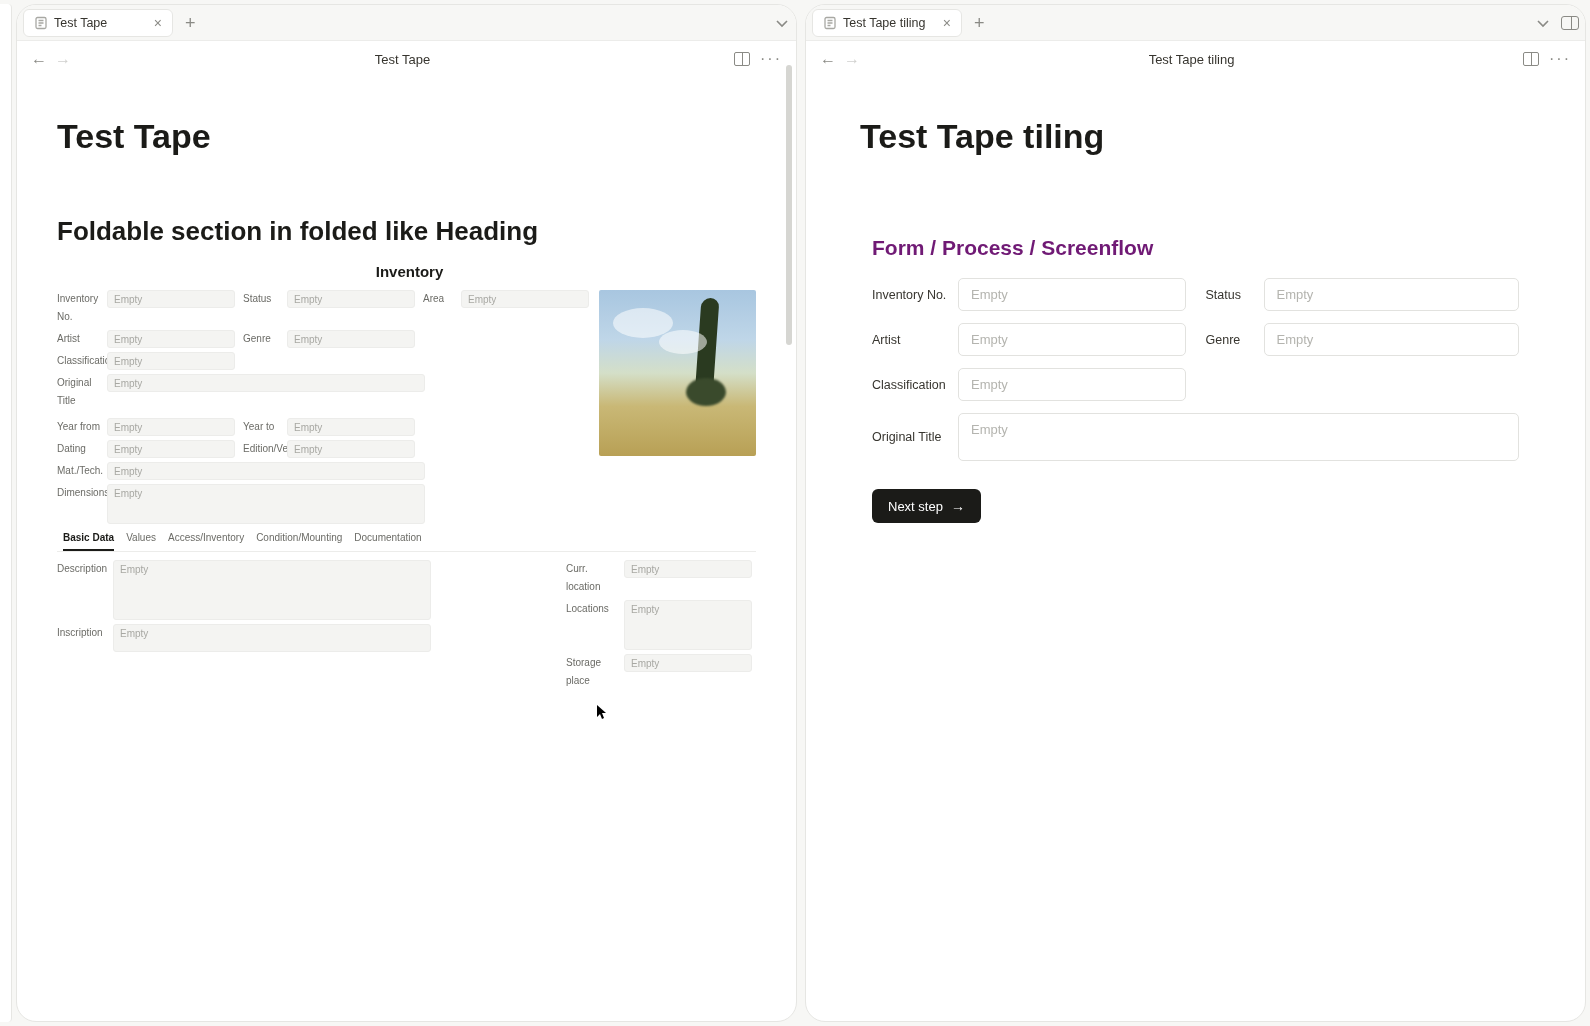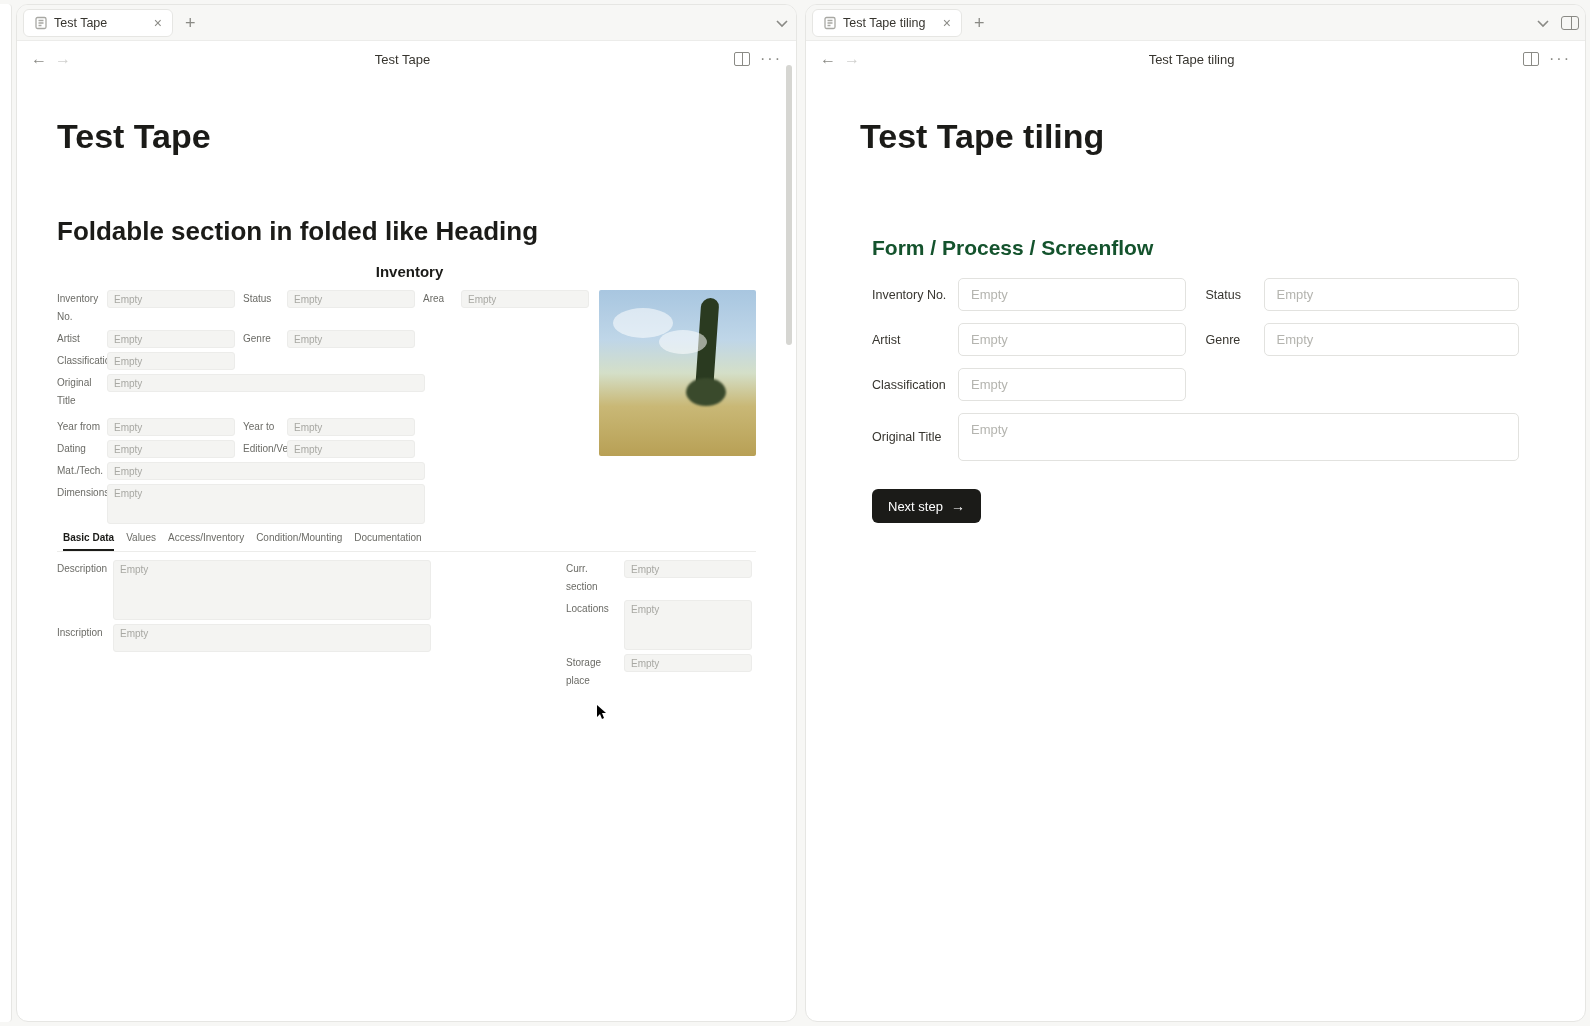--- a/index.html
+++ b/index.html
@@ -1,18 +1,18 @@
 <!DOCTYPE html>
 <html><head>
 <meta charset="utf-8">
 <style>
 * { box-sizing: border-box; margin: 0; padding: 0; }
 body { font-family: -apple-system, BlinkMacSystemFont, "Segoe UI", sans-serif; background: #f7f7f5; overflow: hidden; height: 100vh; }
 .workspace { display: flex; height: 100vh; }
-.pane { flex: 1; display: flex; flex-direction: column; background: #fff; border: 1px solid #e6e6e3; border-radius: 12px; margin: 4px; overflow: hidden; }
+.pane { flex: 1; display: flex; flex-direction: column; background: #fff; border: 1px solid #e6e6e3; border-radius: 20px; margin: 4px; overflow: hidden; }
 .left-sliver { width: 12px; background: #fff; border-right: 1px solid #e6e6e3; border-radius: 0 4px 4px 0; margin: 4px 0 4px 0; }
 .tabbar { display: flex; align-items: center; height: 36px; background: #f7f7f5; border-bottom: 1px solid #ececea; padding: 0 6px; position: relative; }
 .tab { display: flex; align-items: center; gap: 10px; padding: 6px 10px; background: #fff; border: 1px solid #e6e6e3; border-radius: 6px; font-size: 12.5px; color: #37352f; min-width: 150px; justify-content: space-between; }
 .tab .title-row { display: flex; gap: 6px; align-items: center; }
 .tab .doc-icon { width: 14px; height: 14px; color: #a8a8a3; }
 .tab .close { color: #8a8a85; cursor: pointer; font-size: 14px; line-height: 1; }
 .plus-tab { margin-left: 6px; color: #8a8a85; font-size: 18px; line-height: 1; cursor: pointer; padding: 4px 6px; }
 .tabbar-right { margin-left: auto; display: flex; gap: 10px; align-items: center; color: #8a8a85; }
 .chev { width: 16px; height: 16px; }
 .split-icon { width: 18px; height: 14px; border: 1.5px solid #8a8a85; border-radius: 3px; position: relative; }
@@ -54,21 +54,21 @@
 .tabs-row .t.active { color: #1b1b18; border-bottom: 2px solid #1b1b18; font-weight: 700; }
 .bottom-section { display: flex; gap: 12px; }
 .col { flex: 1; }
 .col .row { margin-bottom: 4px; }
 .col .lbl-b { font-size: 10px; color: #6b6b66; width: 48px; flex-shrink: 0; line-height: 18px; }
 .col .lbl-b.wr { width: 50px; }
 .inp.desc { width: 318px; height: 60px; }
 .inp.insc { width: 318px; height: 28px; }
 
 
-h2.form-h { font-size: 21px; font-weight: 800; color: #14532d; margin: 80px 0 18px 12px; }
+h2.form-h { font-size: 21px; font-weight: 800; color: #701a75; margin: 80px 0 18px 12px; }
 .form-grid { display: flex; flex-direction: column; gap: 12px; padding: 0 12px; }
 .frow { display: flex; gap: 20px; align-items: center; }
 .fcell { display: flex; align-items: center; gap: 10px; flex: 1; }
 .flbl { font-size: 12.5px; color: #37352f; width: 76px; flex-shrink: 0; }
 .finp { flex: 1; border: 1px solid #e2e2df; border-radius: 5px; padding: 8px 12px; font-size: 13px; color: #b4b4af; background: #fff; }
 .finp.ta { height: 48px; }
 .next-btn { margin: 28px 0 0 12px; background: #1b1b18; color: #fff; border: none; border-radius: 6px; padding: 9px 16px; font-size: 13px; display: inline-flex; align-items: center; gap: 8px; cursor: pointer; }
 .next-btn .arrow { font-size: 14px; }
 .scroll-ind { position: absolute; right: 4px; top: 60px; width: 6px; height: 280px; background: #d6d6d2; border-radius: 3px; }
 .pane.left { position: relative; }
@@ -218,21 +218,21 @@
               <span class="lbl-b">Description</span>
               <div class="inp desc">Empty</div>
             </div>
           <div class="row">
               <span class="lbl-b">Inscription</span>
               <div class="inp insc">Empty</div>
             </div>
         </div>
         <div class="col" style="flex:0 0 190px">
           <div class="row">
-              <span class="lbl-b wr">Curr. section</span>
+              <span class="lbl-b wr">Curr. location</span>
               <div class="inp sm">Empty</div>
             </div>
           <div class="row">
               <span class="lbl-b wr">Locations</span>
               <div class="inp ta-sm">Empty</div>
             </div>
           <div class="row">
               <span class="lbl-b wr">Storage place</span>
               <div class="inp sm">Empty</div>
             </div>

